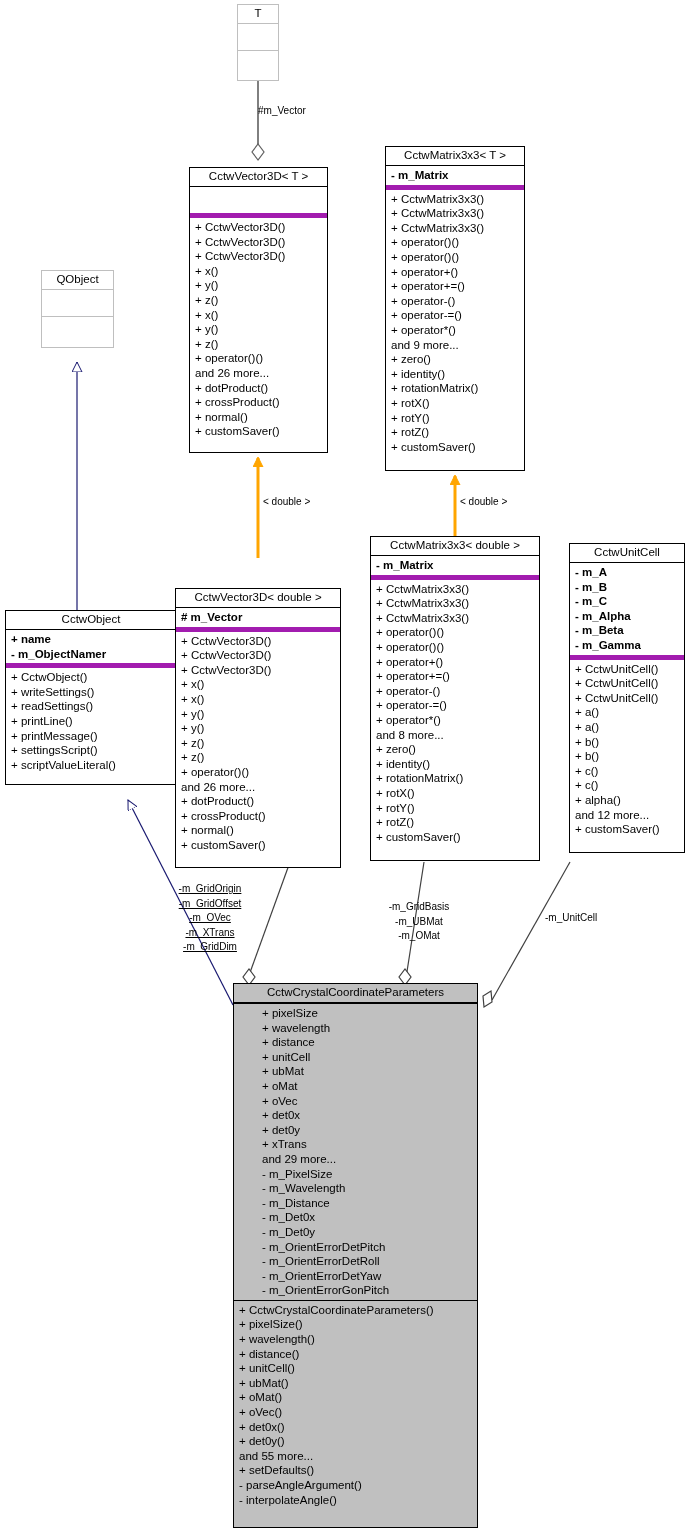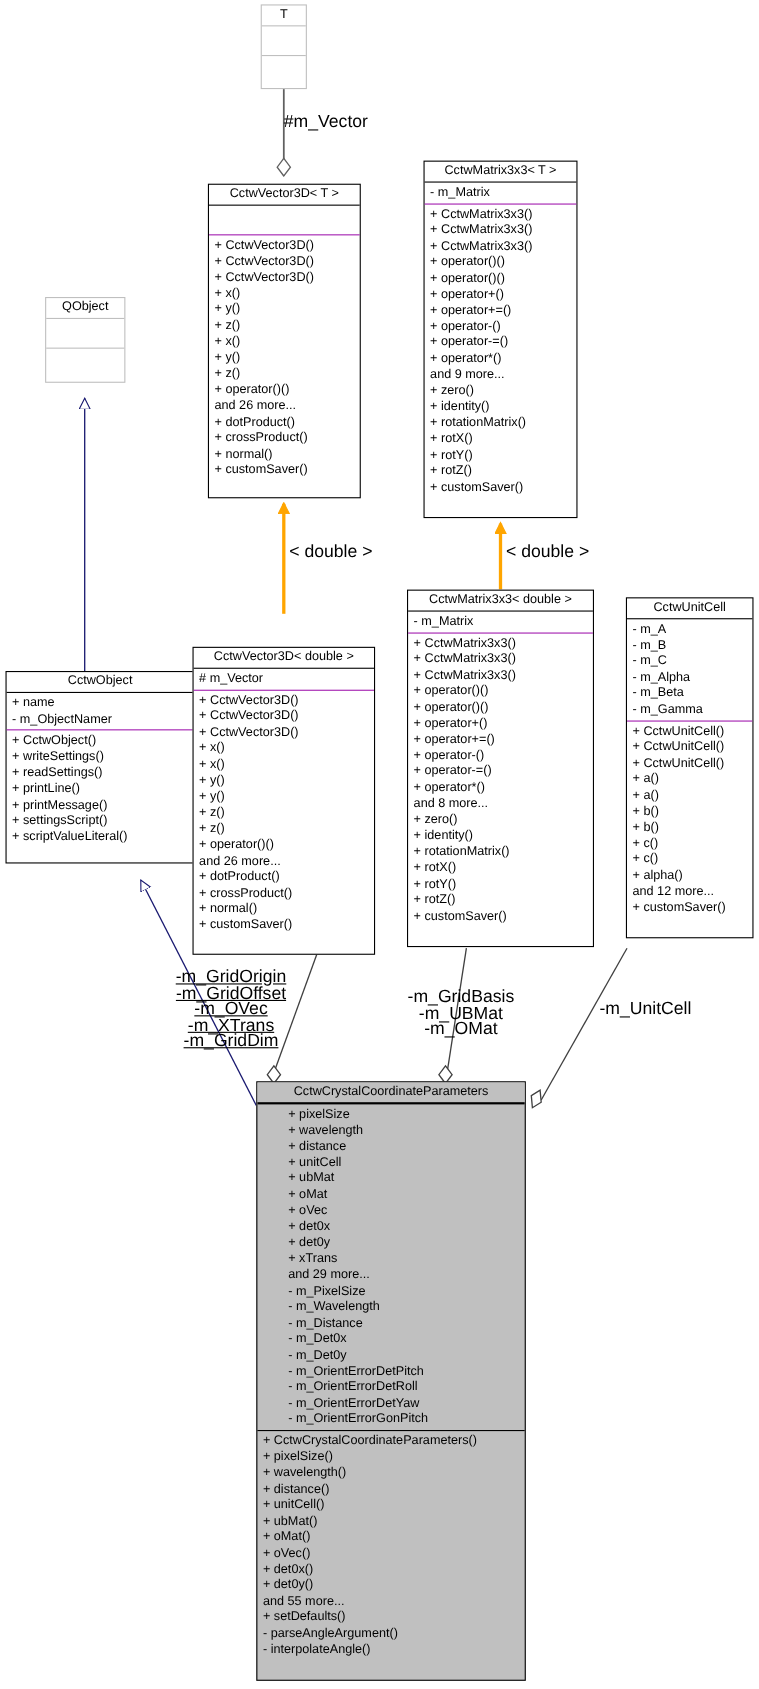--- a/index.html
+++ b/index.html
@@ -18,28 +18,28 @@
 
   .cls .title{
     text-align:center;padding:2px 4px 3px 4px;font-size:11.5px;
     line-height:13px;white-space:nowrap;
   }
   .cls.solid .title{border-bottom:1px solid #000000;}
   .cls.faded .title{border-bottom:1px solid #bfbfbf;}
   .cls.filled .title{border-bottom:2px solid #000000;background:#c0c0c0;}
 
   .cls .sect{padding:2px 3px 2px 5px;}
-  .cls.solid .sect.attrs{border-bottom:1px solid #a21caf;}
+  .cls.solid .sect.attrs{border-bottom:5px solid #a21caf;font-weight:bold;}
   .cls.faded .sect.attrs{border-bottom:1px solid #bfbfbf;}
   .cls.filled .sect.attrs{border-bottom:1px solid #000000;padding-left:28px;}
   .cls .sect.empty{height:26px;padding:0;}
   .cls .row{line-height:14.6px;font-size:11.5px;white-space:nowrap;}
 
   .edgelabel{
-    position:absolute;font-size:16px;line-height:14.6px;
+    position:absolute;font-size:10px;line-height:14.6px;
     white-space:nowrap;background:transparent;
   }
   .edgelabel.ctr{text-align:center;}
 </style>
 </head>
 <body>
 
 <div id="canvas">
 
   <svg class="edges" viewBox="0 0 690 1535">

